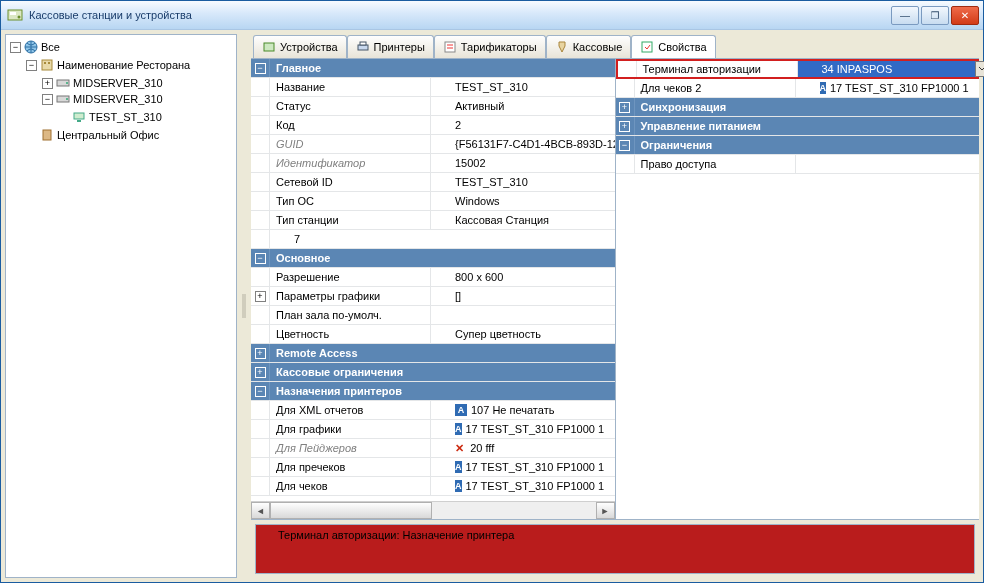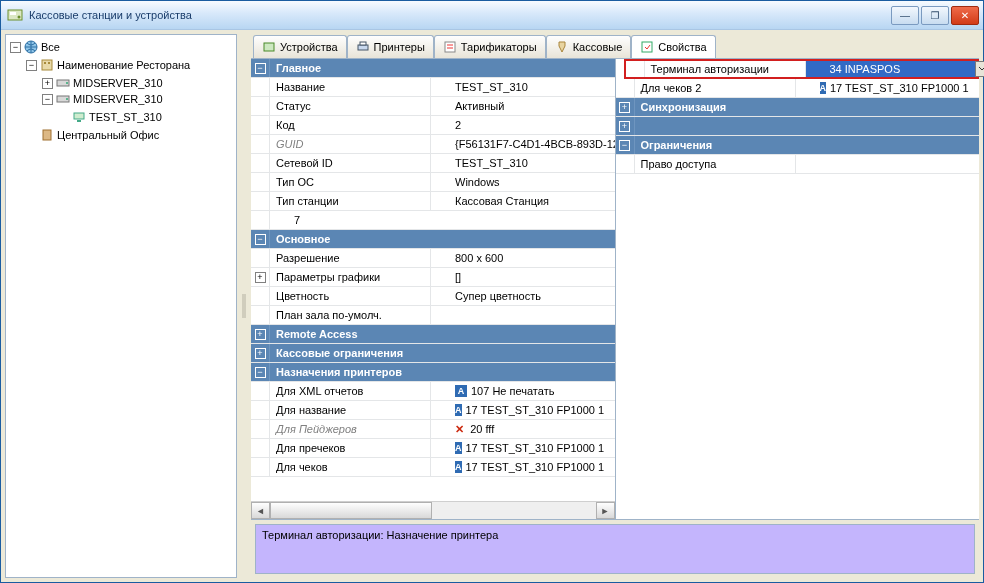--- a/index.html
+++ b/index.html
@@ -32,28 +32,28 @@
   .row .indent { width:18px; display:flex; align-items:center; justify-content:center; background:#fff; border-right:1px solid #e4e6e8; flex-shrink:0;}
   .row .label { width:148px; padding:0 6px; display:flex; align-items:center; background:#fff; border-right:1px solid #e4e6e8; color:#000; flex-shrink:0;}
   .row .label.italic { color:#808080; font-style:italic; }
   .row .value { flex:1; padding:0 24px; display:flex; align-items:center; background:#fff; min-width:0; overflow:hidden; white-space:nowrap; }
   .row.group { background:#5b86b4; color:#fff; }
   .row.group .indent { background:#5b86b4; border-right:1px solid #6e95bf; }
   .row.group .label { background:#5b86b4; color:#fff; font-weight:bold; border-right:none; flex:1; width:auto; }
   .row.group2 .indent .toggle2 { width:9px; height:9px; border:1px solid #fff; display:flex; align-items:center; justify-content:center; font-size:9px; color:#fff; }
   .row .icon-a { width:12px; height:12px; background:#2f6bb3; color:#fff; font-size:9px; display:inline-flex; align-items:center; justify-content:center; margin-right:4px; font-weight:bold; }
   .row .icon-x { color:#cc2a10; font-weight:bold; margin-right:6px; }
-  .hi { border:2px solid #d21f1f; position:relative;margin-left:8px; }
+  .hi { border:2px solid #d21f1f; position:relative; }
   .hi .value { background:#316ac5; color:#fff; }
   .hi .dd { position:absolute; right:-12px; top:0; width:12px; height:14px; border:1px solid #7a7a7a; background:#e8e4d8; display:flex; align-items:center; justify-content:center; }
   .grid-scrollbar { height:17px; border-top:1px solid #cfcfcf; background:#efefef; display:flex; align-items:center; }
   .grid-scrollbar .btn { width:17px; height:15px; border:1px solid #b0b0b0; background:linear-gradient(#fefefe,#d9d9d9); display:flex; align-items:center; justify-content:center; font-size:9px; color:#555;}
   .grid-scrollbar .thumb { width:160px; height:15px; border:1px solid #b0b0b0; background:linear-gradient(#fefefe,#d9d9d9); margin-left:0;}
   .grid-scrollbar .track { flex:1; }
-  .status { height:40px; background:#c4b5fd; border:1px solid #9fb3c8; margin:4px; padding:4px 6px; font-size:11px; }
+  .status { height:40px; background:#b91c1c; border:1px solid #9fb3c8; margin:4px; padding:4px 22px; font-size:11px; }
   .vsplit { width:6px; background:#ece9d8; display:flex; align-items:center; justify-content:center; }
   .vsplit .grip { width:4px; height:24px; background:#d0cdbd; }
   .collapse-sign { width:9px; height:9px; border:1px solid #808080; display:inline-flex; align-items:center; justify-content:center; font-size:9px; color:#000; }
 </style>
 </head>
 <body>
 
 <div class="window">
   <div class="titlebar">
     <svg class="title-icon" viewBox="0 0 16 16">
@@ -196,20 +196,25 @@
                 <div class="label">Код</div>
                 <div class="value">2</div>
               </div>
             <div class="row">
                 <div class="indent"></div>
                 <div class="label italic">GUID</div>
                 <div class="value">{F56131F7-C4D1-4BCB-893D-120FF366A7A</div>
               </div>
             <div class="row">
                 <div class="indent"></div>
+                <div class="label italic">Идентификатор</div>
+                <div class="value">15002</div>
+              </div>
+            <div class="row">
+                <div class="indent"></div>
                 <div class="label">Сетевой ID</div>
                 <div class="value">TEST_ST_310</div>
               </div>
             <div class="row">
                 <div class="indent"></div>
                 <div class="label">Тип ОС</div>
                 <div class="value">Windows</div>
               </div>
             <div class="row">
                 <div class="indent"></div>
@@ -233,28 +238,28 @@
               </div>
             <div class="row">
                 <div class="indent">
                   <span class="collapse-sign">+</span>
                 </div>
                 <div class="label">Параметры графики</div>
                 <div class="value">[]</div>
               </div>
             <div class="row">
                 <div class="indent"></div>
+                <div class="label">План зала по-умолч.</div>
+                <div class="value"></div>
+              </div>
+            <div class="row">
+                <div class="indent"></div>
                 <div class="label">Цветность</div>
                 <div class="value">Супер цветность</div>
               </div>
-            <div class="row">
-                <div class="indent"></div>
-                <div class="label">План зала по-умолч.</div>
-                <div class="value"></div>
-              </div>
             <div class="row group group2">
                 <div class="indent">
                   <span class="toggle2">+</span>
                 </div>
                 <div class="label">Remote Access</div>
               </div>
             <div class="row group group2">
                 <div class="indent">
                   <span class="toggle2">+</span>
                 </div>
@@ -269,21 +274,21 @@
             <div class="row">
                 <div class="indent"></div>
                 <div class="label">Для XML отчетов</div>
                 <div class="value">
                   <span class="icon-a">A</span>
                   <span>107 Не печатать</span>
                 </div>
               </div>
             <div class="row">
                 <div class="indent"></div>
-                <div class="label">Для название</div>
+                <div class="label">Для графики</div>
                 <div class="value">
                   <span class="icon-a">A</span>
                   <span>17 TEST_ST_310 FP1000 1</span>
                 </div>
               </div>
             <div class="row">
                 <div class="indent"></div>
                 <div class="label italic">Для Пейджеров</div>
                 <div class="value">
                   <span class="icon-x">✕</span>
@@ -339,20 +344,21 @@
             <div class="row group group2">
                 <div class="indent">
                   <span class="toggle2">+</span>
                 </div>
                 <div class="label">Синхронизация</div>
               </div>
             <div class="row group group2">
                 <div class="indent">
                   <span class="toggle2">+</span>
                 </div>
+                <div class="label">Управление питанием</div>
               </div>
             <div class="row group group2">
                 <div class="indent">
                   <span class="toggle2">−</span>
                 </div>
                 <div class="label">Ограничения</div>
               </div>
             <div class="row">
                 <div class="indent"></div>
                 <div class="label">Право доступа</div>

